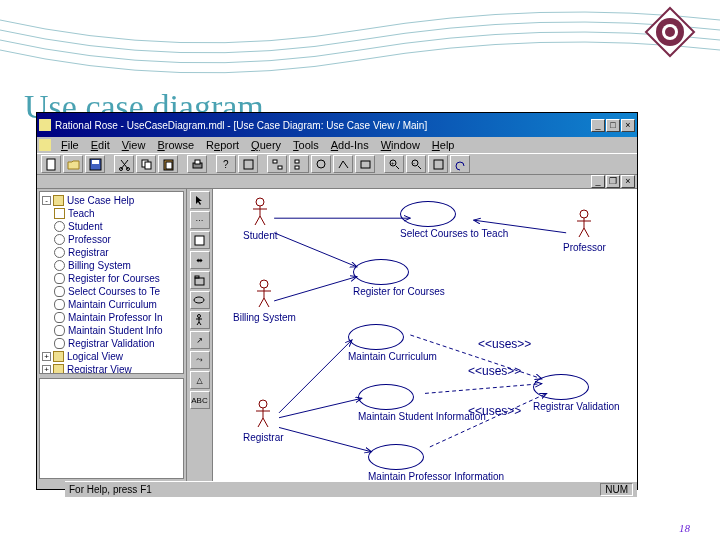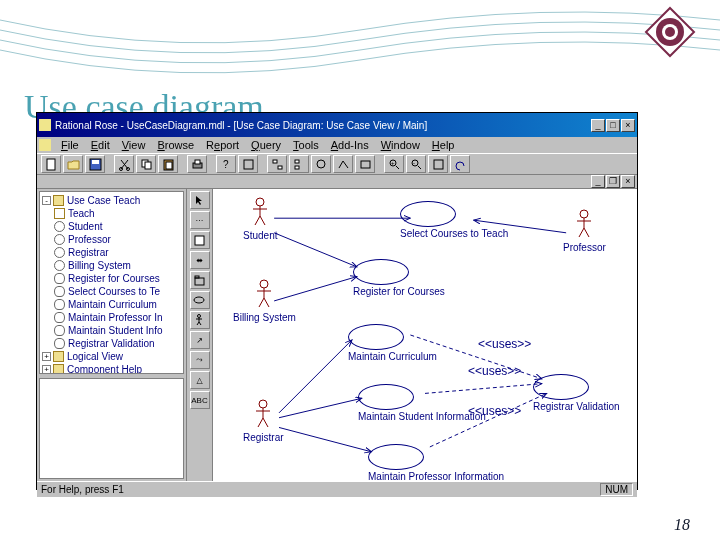--- a/index.html
+++ b/index.html
@@ -34,23 +34,23 @@
   .palette { width: 26px; background: #c0c0c0; border-right: 1px solid #808080; padding: 2px 1px; display: flex; flex-direction: column; gap: 2px; align-items: center; }
   .pbtn { width: 20px; height: 18px; background: #c0c0c0; border: 1px solid #fff; border-right-color: #808080; border-bottom-color: #808080; display: flex; align-items: center; justify-content: center; font-size: 8px; }
   .canvas { flex: 1; background: #fff; position: relative; overflow: hidden; font-size: 10px; color: #000080; }
   .actor { position: absolute; text-align: center; }
   .actor .body { width: 20px; height: 30px; margin: 0 auto; }
   .actor .lbl { margin-top: 1px; white-space: nowrap; }
   .ucase { position: absolute; text-align: center; }
   .ucase .oval { width: 56px; height: 26px; border: 1px solid #000080; border-radius: 50%; }
   .ucase .lbl { margin-top: 1px; white-space: nowrap; }
   .stereo { position: absolute; color: #000080; font-size: 12px; }
-  .statusbar { height: 16px; background: #c0c0c0; border-top: 1px solid #fff; display: flex; align-items: center; font-size: 10px; padding: 0 4px; }
+  .statusbar { height: 16px; background: #c0c0c0; border-top: 1px solid #fff; display: flex; align-items: center; font-size: 10px; padding: 0 4px; margin-left: 28px; }
   .statusbar .well { border: 1px solid #808080; border-right-color: #fff; border-bottom-color: #fff; padding: 0 4px; margin-left: auto; height: 13px; line-height: 11px; text-align: right; }
-  .pagenum { position: absolute; bottom: 6px; right: 30px; font-family: Georgia, serif; font-size: 16px; color: #0f172a; font-style: italic; }
+  .pagenum { position: absolute; bottom: 6px; right: 30px; font-family: Georgia, serif; font-size: 11px; color: #6d28d9; font-style: italic; }
   .canvas svg.lines { position: absolute; top: 0; left: 0; width: 100%; height: 100%; pointer-events: none; }
 </style>
 </head>
 <body>
 
 <svg class="wave" viewBox="0 0 720 90">
   <path d="M0,20 Q180,60 360,30 T720,20" fill="none" stroke="#9fc8d0" stroke-width="1"></path>
   <path d="M0,30 Q180,70 360,40 T720,30" fill="none" stroke="#9fc8d0" stroke-width="1"></path>
   <path d="M0,40 Q180,80 360,50 T720,40" fill="none" stroke="#9fc8d0" stroke-width="1"></path>
   <path d="M0,50 Q180,90 360,60 T720,50" fill="none" stroke="#9fc8d0" stroke-width="1"></path>
@@ -205,21 +205,21 @@
     <div class="winbtn">×</div>
   </div>
 
   <div class="workspace">
 
     <div class="leftcol">
       <div class="tree">
         <div class="tree-item">
             <span class="exp">-</span>
             <span class="ticon2 ic-folder"></span>
-            <span>Use Case Teach</span>
+            <span>Use Case Help</span>
           </div>
         <div class="tree-item ind1">
             <span class="ticon2 ic-folder" style="background:#fff"></span>
             <span>Teach</span>
           </div>
         <div class="tree-item ind1">
             <span class="ticon2 ic-actor"></span>
             <span>Student</span>
           </div>
         <div class="tree-item ind1">
@@ -259,21 +259,21 @@
             <span>Registrar Validation</span>
           </div>
         <div class="tree-item">
             <span class="exp">+</span>
             <span class="ticon2 ic-folder"></span>
             <span>Logical View</span>
           </div>
         <div class="tree-item">
             <span class="exp">+</span>
             <span class="ticon2 ic-folder"></span>
-            <span>Component Help</span>
+            <span>Registrar View</span>
           </div>
 
       </div>
       <div class="preview"></div>
     </div>
 
     <div class="palette">
       <div class="pbtn">
           <svg width="11" height="11">
             <path d="M2,1 L2,9 L4,7 L6,10 L7,9 L5,6 L8,6 z" fill="#000"></path>

